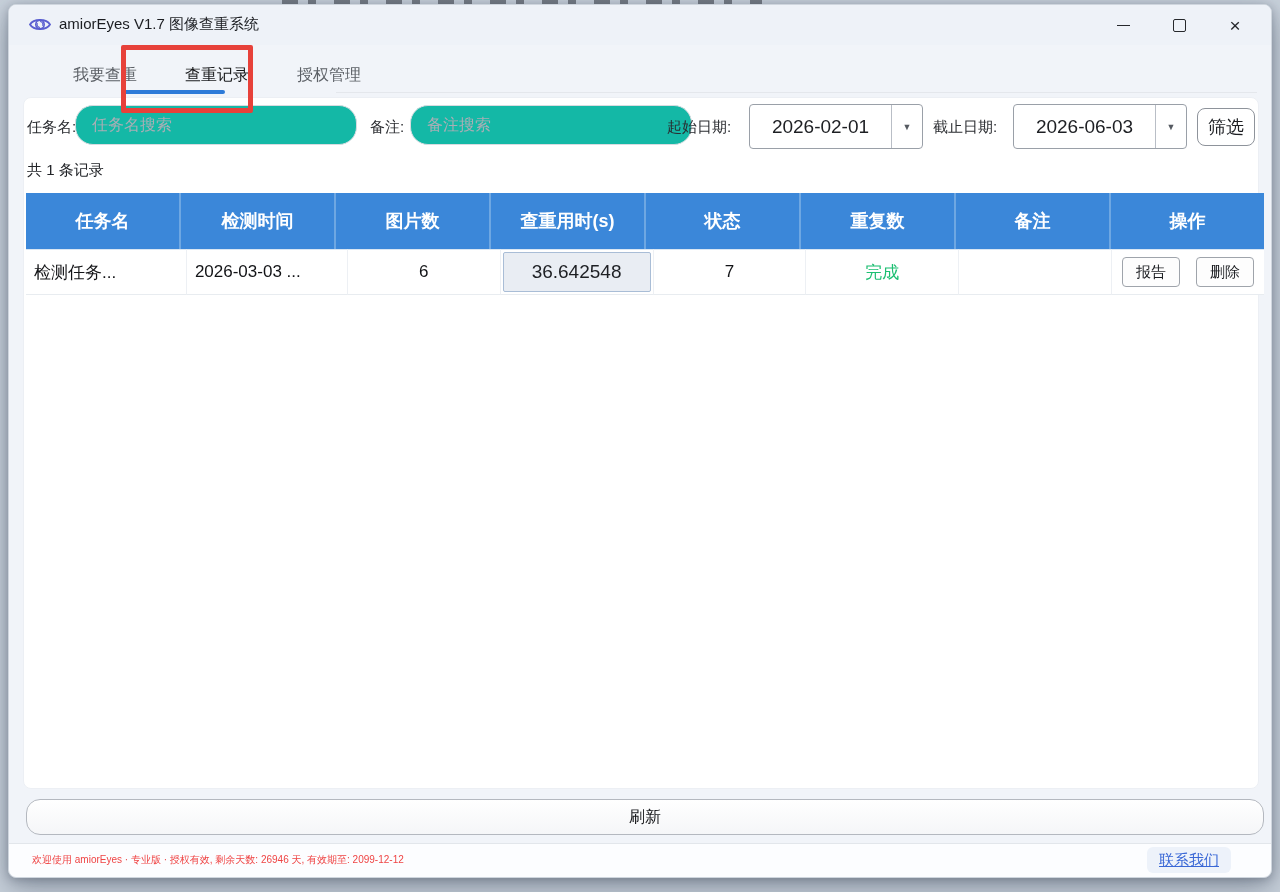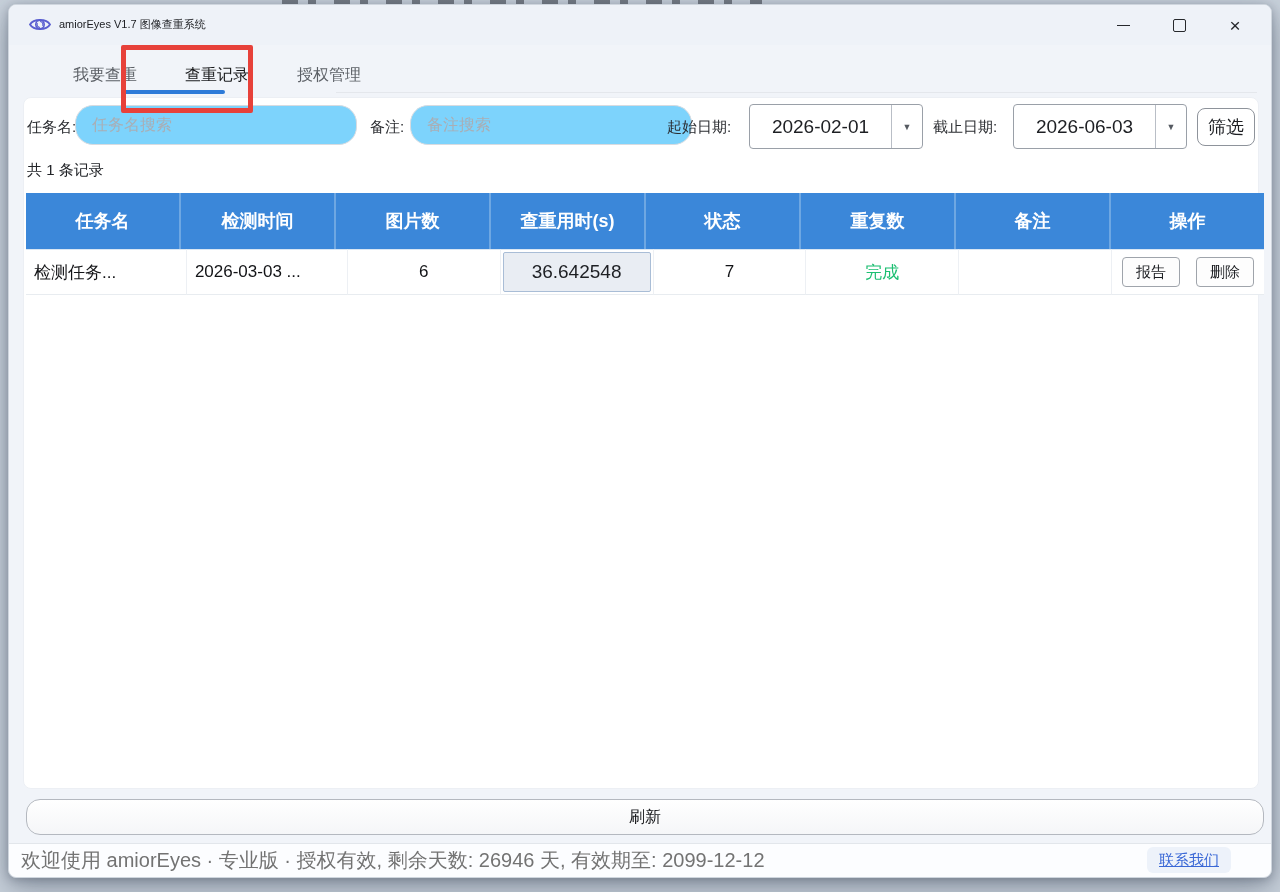--- a/index.html
+++ b/index.html
@@ -19,42 +19,42 @@
   
   .win{
     position:absolute;left:8px;top:4px;width:1264px;height:874px;
     background:#f1f4f9;border-radius:8px;overflow:hidden;
     box-shadow:0 10px 30px rgba(30,40,60,.38),0 2px 8px rgba(30,40,60,.25);
     border:1px solid #cfd6de;box-sizing:border-box;
   }
   
   .titlebar{position:absolute;left:0;top:0;right:0;height:40px;background:#eef2f8;}
   .app-icon{position:absolute;left:19px;top:9px;width:24px;height:21px;}
-  .app-title{position:absolute;left:50px;top:0;height:38px;line-height:38px;font-size:11px;color:#1b1d21;}
+  .app-title{position:absolute;left:50px;top:0;height:38px;line-height:38px;font-size:15px;color:#1b1d21;}
   .winctl{position:absolute;top:0;right:8px;height:40px;display:flex;}
   .ctl{width:56px;height:40px;display:flex;align-items:center;justify-content:center;color:#26282c;cursor:default;}
   .min-bar{width:13px;height:0;border-top:1.6px solid #26282c;display:block;}
   .max-box{width:11px;height:11px;border:1.6px solid #26282c;border-radius:2px;display:block;}
   .close-x{font-size:19px;line-height:19px;}
   
   .tabbar{position:absolute;left:17px;top:51px;height:48px;display:flex;gap:48px;margin-left:47px;}
   .tab{font-size:16px;color:#5c6066;padding-top:9px;height:39px;}
   .tab.active{color:#17181a;}
   .tab-underline{position:absolute;left:114px;top:85px;width:102px;height:4px;background:#2e7bd8;border-radius:2px;}
   .tab-baseline{position:absolute;left:327px;top:87px;width:921px;height:1px;background:#e4e7ec;}
   
   .annotation{position:absolute;left:112px;top:40px;width:122px;height:58px;border:5px solid #e7413a;border-radius:2px;z-index:30;}
   
   .pane{position:absolute;left:14px;top:92px;width:1236px;height:692px;background:#ffffff;border:1px solid #eceff4;border-radius:8px;box-sizing:border-box;}
   
   .flabel{position:absolute;top:107px;height:30px;line-height:30px;font-size:15px;color:#2a2c30;}
   .search-input{
     position:absolute;top:100px;height:40px;width:282px;box-sizing:border-box;
     border:1px solid #d8dbe0;border-radius:18px;padding:0 16px;font-size:16px;color:#222;
-    background:#7dd3fc;outline:none;font-family:inherit;
+    background:#14b8a6;outline:none;font-family:inherit;
   }
   .search-input::placeholder{color:#a9aeb5;}
   .combo{
     position:absolute;top:99px;height:45px;width:174px;box-sizing:border-box;
     border:1px solid #9aa0a8;border-radius:4px;background:#fff;display:flex;align-items:center;
   }
   .combo-value{flex:1;text-align:center;font-size:19px;color:#1d1f23;}
   .combo-arrow{width:30px;height:100%;border-left:1px solid #b9bec6;display:flex;align-items:center;justify-content:center;font-size:9px;color:#555a61;}
   .filter-btn{
     position:absolute;top:103px;height:38px;width:58px;box-sizing:border-box;
@@ -93,21 +93,21 @@
   .refresh-btn{
     position:absolute;left:17px;top:794px;width:1238px;height:36px;box-sizing:border-box;
     border:1px solid #b4b8bf;border-radius:14px;background:linear-gradient(#ffffff,#f5f6f8);
     font-size:16px;color:#17181b;display:flex;align-items:center;justify-content:center;font-family:inherit;
   }
   
   .statusbar{
     position:absolute;left:0;right:0;bottom:0;height:33px;background:#fcfdff;
     border-top:1px solid #e2e6eb;border-radius:0 0 8px 8px;
   }
-  .status-text{position:absolute;left:12px;top:0;height:32px;line-height:32px;font-size:20px;color:#737373;}
+  .status-text{position:absolute;left:23px;top:0;height:32px;line-height:32px;font-size:10px;color:#ef4444;}
   .contact-pill{
     position:absolute;right:40px;top:3px;height:26px;padding:0 12px;background:#edf2fa;border-radius:6px;
     display:flex;align-items:center;
   }
   .contact-link{font-size:15px;color:#3a68d6;text-decoration:underline;}
 </style>
 </head>
 <body>
 
 <div class="stage">

